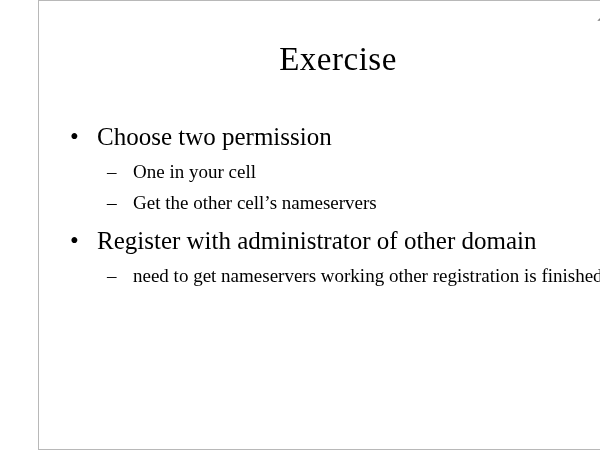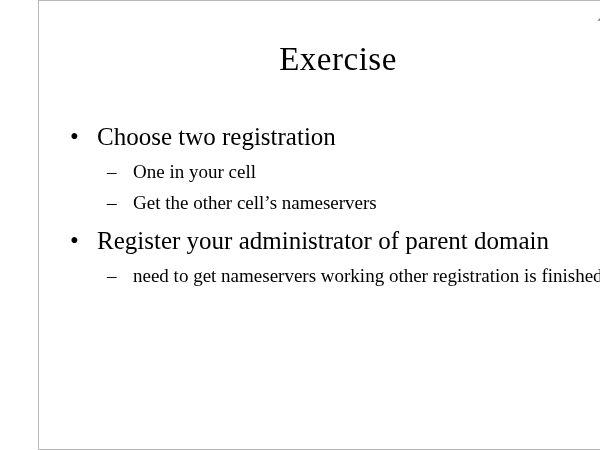--- a/index.html
+++ b/index.html
@@ -88,42 +88,42 @@
       <polygon points="15,2 28,15 22,15 22,29 8,29 8,15 2,15" fill="#ffffff" stroke="#808080" stroke-width="1.4"></polygon>
     </svg>
   </div>
 
   <div class="slide-title">Exercise</div>
 
   <div class="body">
 
     <div class="lvl1">
       <span class="bullet">•</span>
-      <span>Choose two registration</span>
+      <span>Choose two permission</span>
     </div>
 
     <div class="lvl2">
       <span class="dash">–</span>
       <span class="txt">One in your cell</span>
     </div>
 
     <div class="lvl2">
       <span class="dash">–</span>
     </div>
 
     <div class="lvl2">
       <span class="dash">–</span>
       <span class="txt">Get the other cell’s nameservers</span>
     </div>
 
     <div class="gap-med"></div>
 
     <div class="lvl1">
       <span class="bullet">•</span>
-      <span>Register your administrator of parent domain</span>
+      <span>Register with administrator of other domain</span>
     </div>
 
     <div class="lvl2">
       <span class="dash">–</span>
       <span class="txt">need to get nameservers working other registration is finished</span>
     </div>
 
   </div>
 </div>
 

